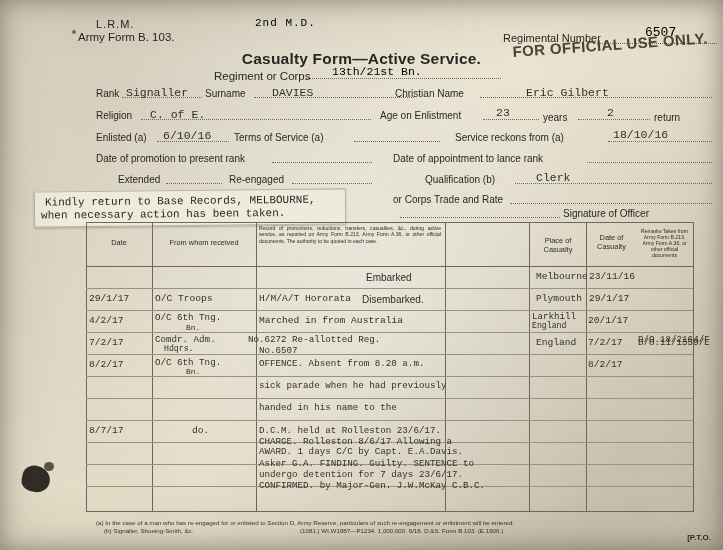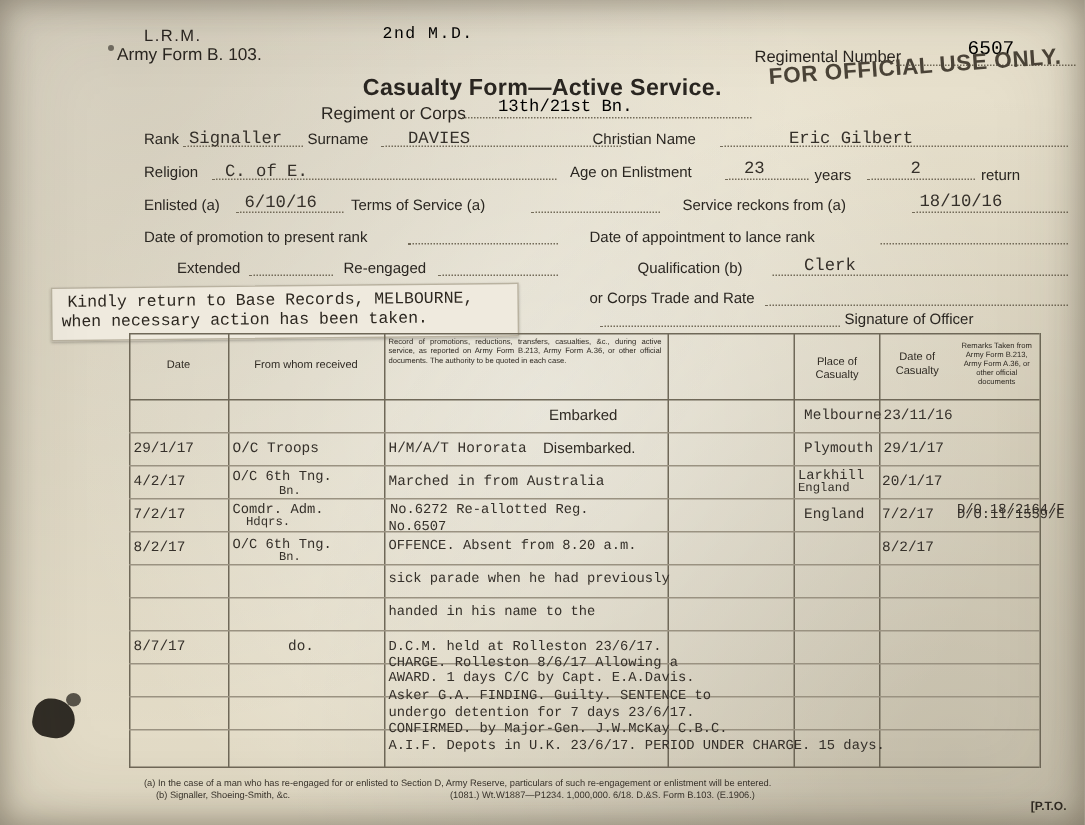--- a/index.html
+++ b/index.html
@@ -204,21 +204,21 @@
     <div class="cellsm" style="left:100px;top:101px;font-size:8px;">Bn.</div>
     <div class="cell" style="left:173px;top:93px;">Marched in from Australia</div>
     <div class="cellsm" style="left:446px;top:89px;">Larkhill</div>
     <div class="cellsm" style="left:446px;top:99px;font-size:8.2px;">England</div>
     <div class="cell" style="left:502px;top:93px;">20/1/17</div>
     <div class="cellsm" style="left:552px;top:93px;margin-top:19px;">D/O.18/2164/F</div>
 
     <div class="cell" style="left:3px;top:115px;">7/2/17</div>
     <div class="cellsm" style="left:69px;top:112px;">Comdr. Adm.</div>
     <div class="cellsm" style="left:78px;top:122px;font-size:8.2px;">Hdqrs.</div>
-    <div class="cellsm" style="left:174px;top:112px;">No.6272 Re-allotted Reg.</div>
+    <div class="cellsm" style="left:162px;top:112px;">No.6272 Re-allotted Reg.</div>
     <div class="cellsm" style="left:173px;top:123px;">No.6507</div>
     <div class="cell" style="left:450px;top:115px;">England</div>
     <div class="cell" style="left:502px;top:115px;">7/2/17</div>
     <div class="cellsm" style="left:552px;top:115px;">D/O.11/1559/E</div>
 
     <div class="cell" style="left:3px;top:137px;">8/2/17</div>
     <div class="cellsm" style="left:69px;top:135px;">O/C 6th Tng.</div>
     <div class="cellsm" style="left:100px;top:145px;font-size:8px;">Bn.</div>
     <div class="cellsm" style="left:173px;top:136px;">OFFENCE. Absent from 8.20 a.m.</div>
     <div class="cellsm" style="left:173px;top:158px;">sick parade when he had previously</div>
@@ -226,21 +226,20 @@
     <div class="cellsm" style="left:173px;top:224px;">AWARD. 1 days C/C by Capt. E.A.Davis.</div>
     <div class="cell" style="left:502px;top:137px;">8/2/17</div>
 
     <div class="cell" style="left:3px;top:203px;">8/7/17</div>
     <div class="cell" style="left:106px;top:203px;">do.</div>
     <div class="cellsm" style="left:173px;top:203px;">D.C.M. held at Rolleston 23/6/17.</div>
     <div class="cellsm" style="left:173px;top:214px;">CHARGE. Rolleston 8/6/17 Allowing a</div>
     <div class="cellsm" style="left:173px;top:236px;">Asker G.A. FINDING. Guilty. SENTENCE to</div>
     <div class="cellsm" style="left:173px;top:247px;">undergo detention for 7 days 23/6/17.</div>
     <div class="cellsm" style="left:173px;top:258px;">CONFIRMED. by Major-Gen. J.W.McKay C.B.C.</div>
-    <div class="cellsm" style="left:173px;top:269px;">A.I.F. Depots in U.K. 23/6/17. PERIOD UNDER CHARGE. 15 days.</div>
   </div>
 
   <div class="ft" style="left:96px;top:519px;">(a)  In the case of a man who has re-engaged for or enlisted to Section D, Army Reserve, particulars of such re-engagement or enlistment will be entered.</div>
   <div class="ft" style="left:104px;top:527px;">(b)  Signaller, Shoeing-Smith, &amp;c.</div>
   <div class="ft" style="left:300px;top:527px;">(1081.)  Wt.W1887—P1234.  1,000,000.  6/18.  D.&amp;S.  Form B.103.  (E.1906.)</div>
   <div id="ptg">[P.T.O.</div>
 
   <div class="blob" id="blob1"></div>
   <div class="blob" id="blob2"></div>
   <div class="blob" id="blob3"></div>

